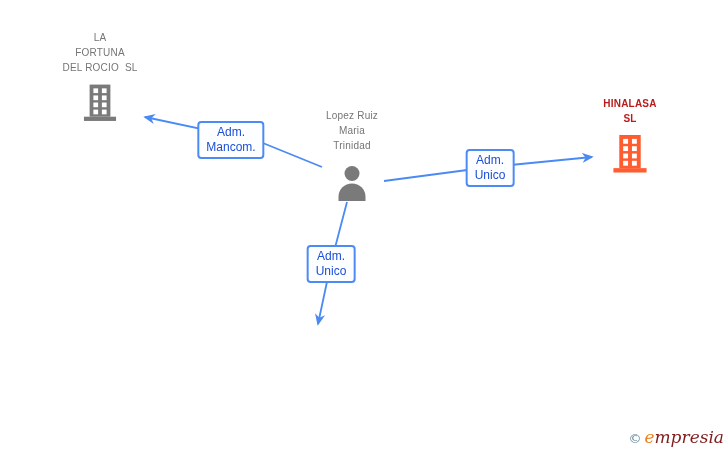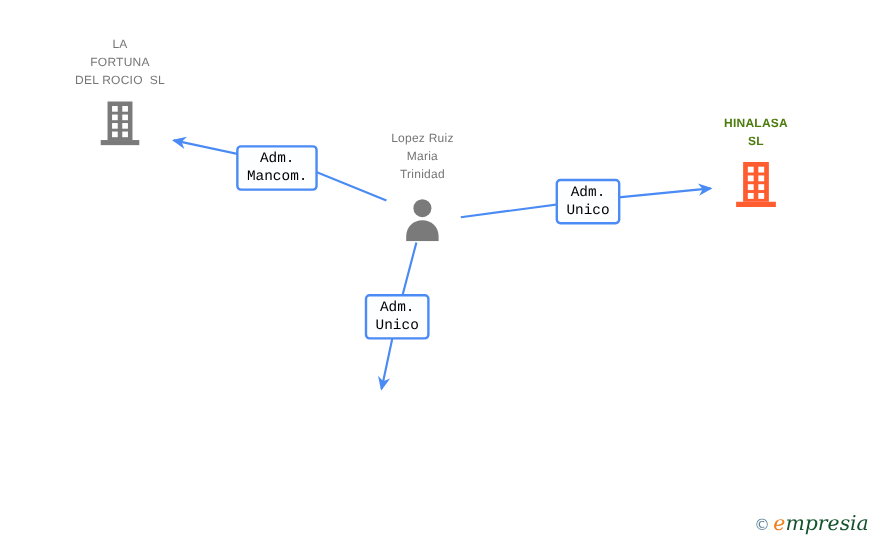--- a/index.html
+++ b/index.html
@@ -10,40 +10,40 @@
   .edges{position:absolute;left:0;top:0;z-index:1;}
   .edge-path{fill:none;stroke:#4a8af4;stroke-width:1.8;}
   .node{
     position:absolute;z-index:2;display:flex;flex-direction:column;
     align-items:center;text-align:center;cursor:pointer;
   }
   .node-label{
     white-space:pre-wrap;font-size:10px;line-height:15px;
     color:#757575;letter-spacing:0.2px;
   }
-  .node-label.strong{font-weight:bold;color:#4d7c0f;}
+  .node-label.strong{font-weight:bold;color:#b91c1c;}
   .icon-building{color:#7a7a7a;margin-top:9px;}
   .icon-building.orange{color:#ff5c30;}
   .icon-person{color:#7a7a7a;margin-top:12px;}
   .node.icon-first .node-label{margin-top:6px;}
   .node.icon-first .icon-building{margin-top:0;}
   .edge-label{
     position:absolute;z-index:3;transform:translate(-50%,-50%);
     border:2px solid #4c8bf5;border-radius:4px;background:#fdfeff;
-    color:#000000;font-size:12px;line-height:15px;padding:2px 7px;
-    text-align:center;white-space:pre-wrap;font-family:Liberation Mono, monospace;
+    color:#1d4ed8;font-size:12px;line-height:15px;padding:2px 7px;
+    text-align:center;white-space:pre-wrap;
   }
   .footer{
     position:absolute;right:4px;bottom:3px;z-index:2;
     display:flex;align-items:baseline;cursor:pointer;
   }
   .copy{font-size:13px;color:#5e8496;margin-right:3px;font-family:"DejaVu Sans",sans-serif;}
   .brand{font-family:"DejaVu Serif",serif;font-style:italic;font-size:17px;line-height:20px;}
   .brand-initial{color:#ee7f1b;}
-  .brand-rest{color:#14532d;}
+  .brand-rest{color:#7f1d1d;}
 </style>
 </head>
 <body>
 
 <div class="canvas">
 
   <svg class="edges" width="728" height="450" viewBox="0 0 728 450">
     <defs>
       <marker id="arrowhead" viewBox="0 0 10 10" refX="8.5" refY="5" markerWidth="6.5" markerHeight="6.5" orient="auto">
         <path d="M0 0.6 L10 5 L0 9.4 L3 5 Z" fill="#4a8af4"></path>

